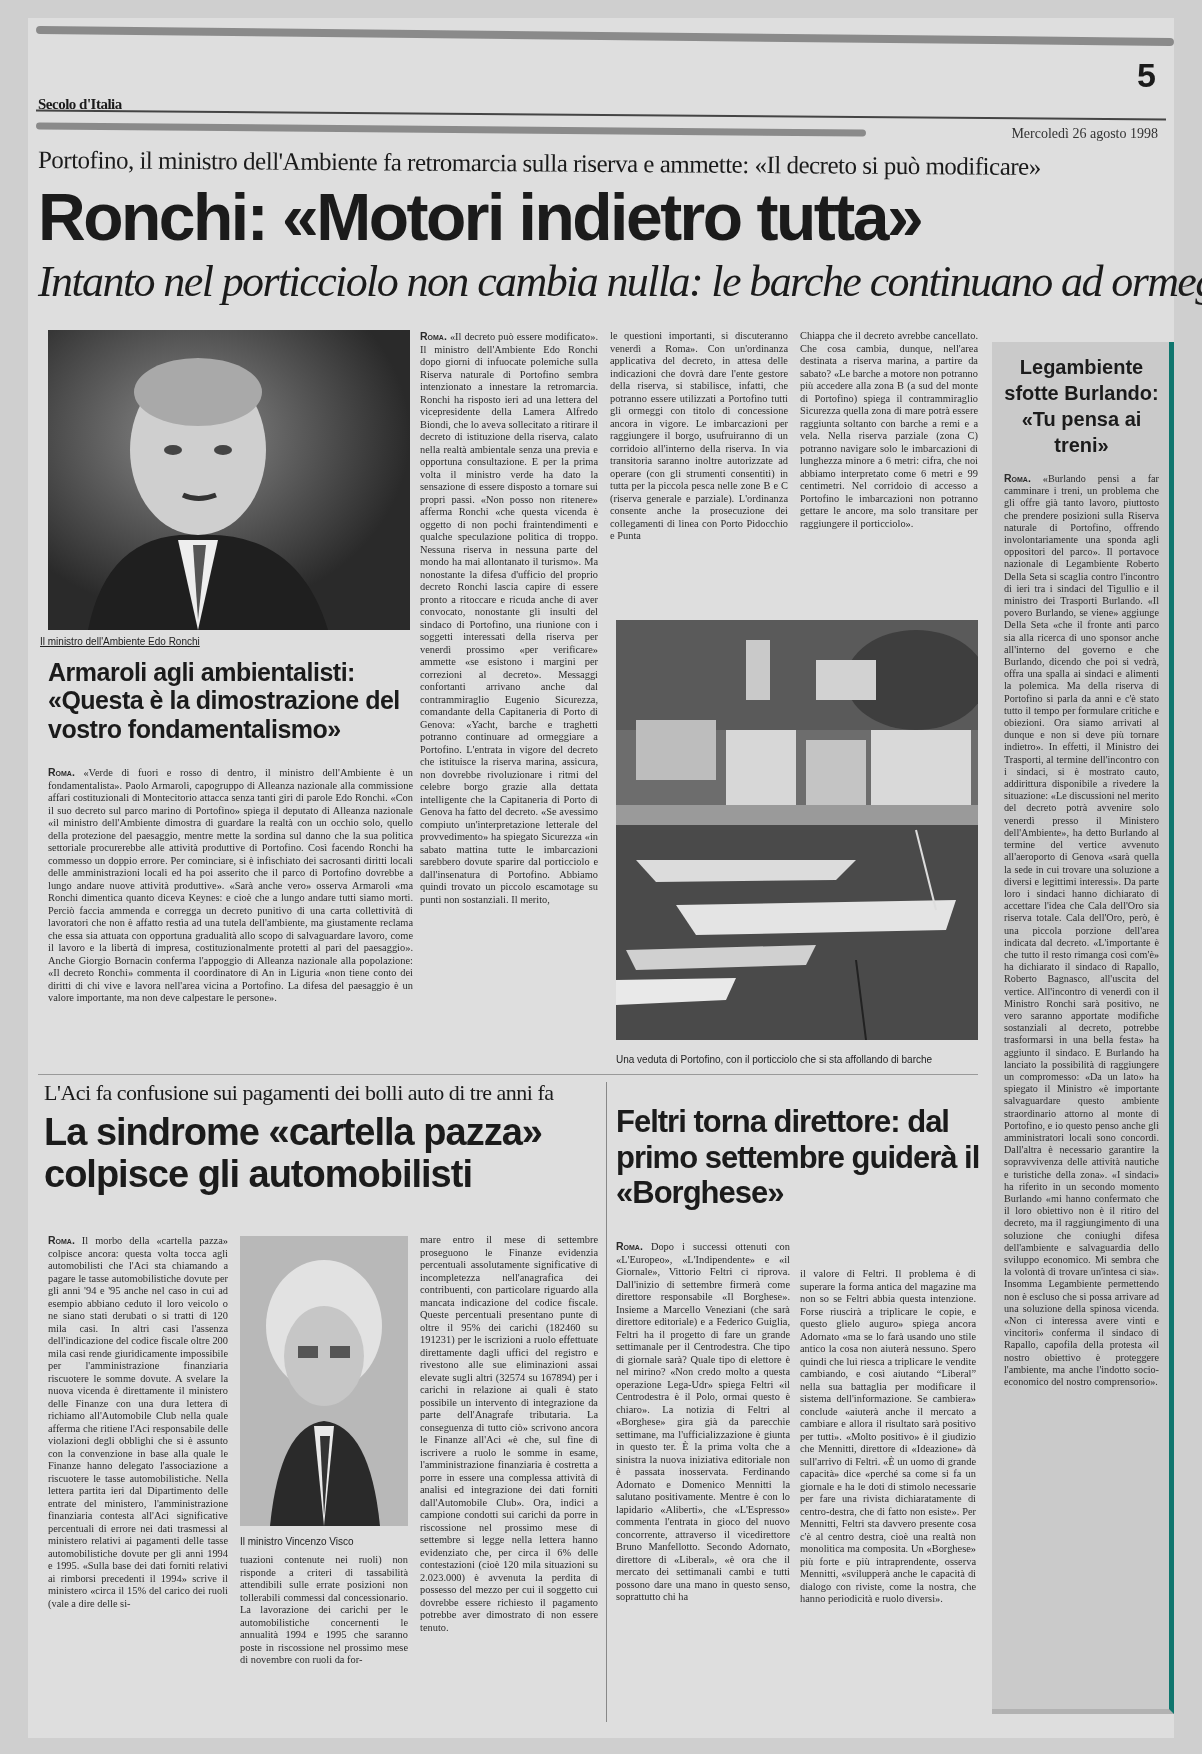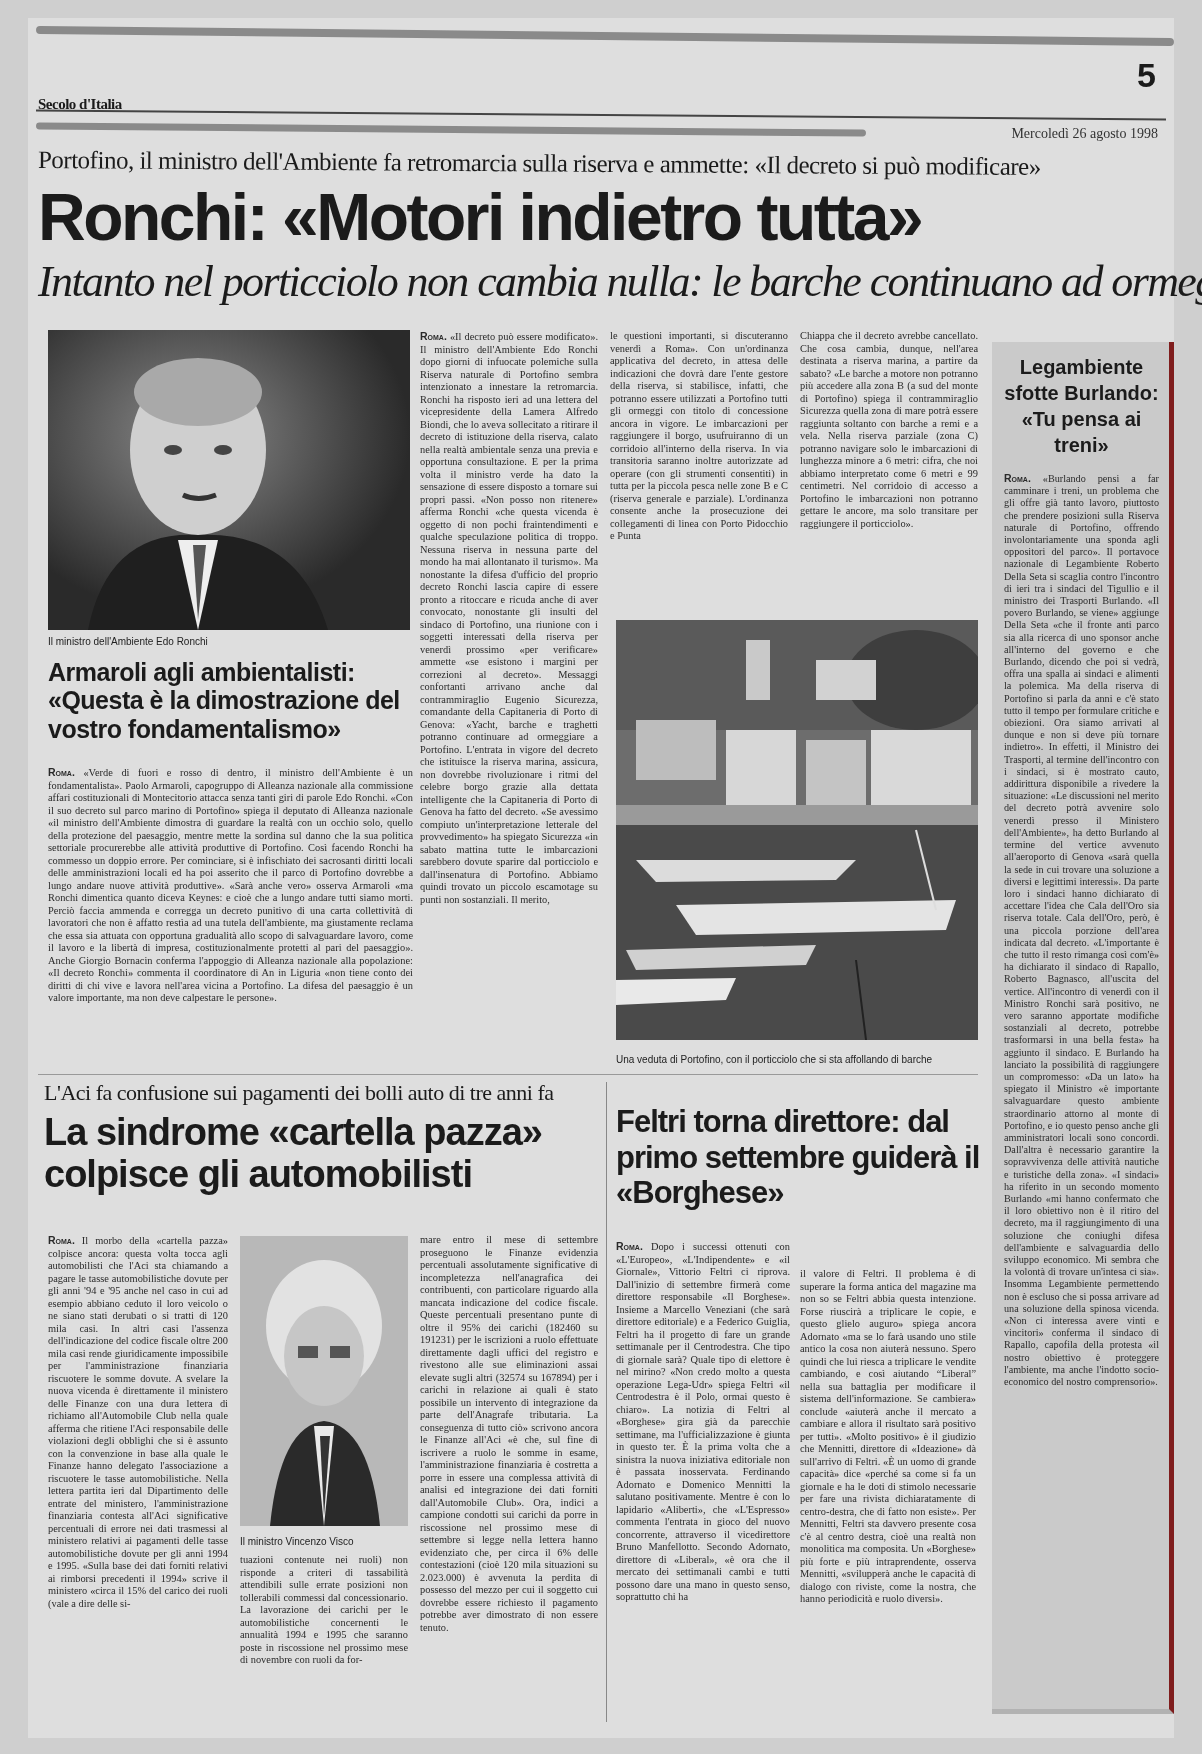--- a/index.html
+++ b/index.html
@@ -18,21 +18,21 @@
   
   .kicker{font-size:25px;letter-spacing:-0.5px}
   .h-main{font-family:"Liberation Sans",sans-serif;font-weight:bold;font-size:66px;letter-spacing:-2.5px;line-height:1}
   .h-sub{font-style:italic;font-size:44px;letter-spacing:-1px}
   .h-sec{font-family:"Liberation Sans",sans-serif;font-weight:bold;font-size:25px;line-height:1.13;letter-spacing:-0.5px}
   .h-big{font-family:"Liberation Sans",sans-serif;font-weight:bold;font-size:38px;line-height:1.1;letter-spacing:-1px}
   .body{font-size:10.4px;line-height:12.5px;text-align:justify;color:#2a2a2a;overflow:hidden;hyphens:auto}
   .body .roma{font-family:"Liberation Sans",sans-serif;font-weight:bold;font-variant:small-caps;font-size:10.5px}
   .caption{font-family:"Liberation Sans",sans-serif;font-size:10px;color:#222}
   .photo{position:absolute;overflow:hidden}
-  .sidebar{position:absolute;background:#cacaca;border-right:5px solid #7f1d1d;border-bottom:5px solid #b2b2b2}
+  .sidebar{position:absolute;background:#cacaca;border-right:5px solid #0f766e;border-bottom:5px solid #b2b2b2}
   .side-title{font-family:"Liberation Sans",sans-serif;font-weight:bold;font-size:20px;text-align:center;line-height:26px}
   .vrule{position:absolute;width:1px;background:#888}
 </style>
 </head>
 <body>
 
 <div class="page">
 
   <div class="band" style="top:14px;transform:rotate(0.6deg);"></div>
   <div class="pagenum">5</div>
@@ -58,21 +58,21 @@
       <ellipse cx="150" cy="120" rx="68" ry="85" fill="#cfcfcf"></ellipse>
       <ellipse cx="150" cy="62" rx="64" ry="34" fill="#a9a9a9"></ellipse>
       <ellipse cx="125" cy="120" rx="9" ry="5" fill="#444"></ellipse>
       <ellipse cx="175" cy="120" rx="9" ry="5" fill="#444"></ellipse>
       <path d="M135 165 Q150 172 168 165" stroke="#333" stroke-width="5" fill="none"></path>
       <path d="M40 300 Q60 200 150 205 Q250 200 280 300 Z" fill="#1f1f1f"></path>
       <path d="M130 210 L150 300 L170 210 Z" fill="#eee"></path>
       <path d="M145 215 L150 290 L158 215 Z" fill="#555"></path>
     </svg>
   </div>
-  <div class="abs caption" style="left:20px;top:618px;">Il ministro dell'Ambiente Edo Ronchi</div>
+  <div class="abs caption" style="left:12px;top:618px;text-decoration:underline;">Il ministro dell'Ambiente Edo Ronchi</div>
 
   <div class="abs h-sec" style="left:20px;top:640px;width:370px;">Armaroli agli ambientalisti: «Questa è la dimostrazione del vostro fondamentalismo»</div>
   <div class="abs body" style="left:20px;top:748px;width:365px;height:292px;">
     <span class="roma">Roma.</span>
     <span>«Verde di fuori e rosso di dentro, il ministro dell'Ambiente è un fondamentalista». Paolo Armaroli, capogruppo di Alleanza nazionale alla commissione affari costituzionali di Montecitorio attacca senza tanti giri di parole Edo Ronchi. «Con il suo decreto sul parco marino di Portofino» spiega il deputato di Alleanza nazionale «il ministro dell'Ambiente dimostra di guardare la realtà con un occhio solo, quello della protezione del paesaggio, mentre mette la sordina sul danno che la sua politica settoriale procurerebbe alle attività produttive di Portofino. Così facendo Ronchi ha commesso un doppio errore. Per cominciare, si è infischiato dei sacrosanti diritti locali delle amministrazioni locali ed ha poi asserito che il parco di Portofino dovrebbe a lungo andare nuove attività produttive». «Sarà anche vero» osserva Armaroli «ma Ronchi dimentica quanto diceva Keynes: e cioè che a lungo andare tutti siamo morti. Perciò faccia ammenda e corregga un decreto punitivo di una carta collettività di lavoratori che non è affatto restìa ad una tutela dell'ambiente, ma giustamente reclama che essa sia attuata con opportuna gradualità allo scopo di salvaguardare lavoro, come il lavoro e la libertà di impresa, costituzionalmente protetti al pari del paesaggio». Anche Giorgio Bornacin conferma l'appoggio di Alleanza nazionale alla popolazione: «Il decreto Ronchi» commenta il coordinatore di An in Liguria «non tiene conto dei diritti di chi vive e lavora nell'area vicina a Portofino. La difesa del paesaggio è un valore importante, ma non deve calpestare le persone».</span>
   </div>
 
   <div class="abs body" style="left:392px;top:312px;width:178px;height:728px;">
     <span class="roma">Roma.</span>
     <span>«Il decreto può essere modificato». Il ministro dell'Ambiente Edo Ronchi dopo giorni di infuocate polemiche sulla Riserva naturale di Portofino sembra intenzionato a innestare la retromarcia. Ronchi ha risposto ieri ad una lettera del vicepresidente della Lamera Alfredo Biondi, che lo aveva sollecitato a ritirare il decreto di istituzione della riserva, calato nella realtà ambientale senza una previa e opportuna consultazione. E per la prima volta il ministro verde ha dato la sensazione di essere disposto a tornare sui propri passi. «Non posso non ritenere» afferma Ronchi «che questa vicenda è oggetto di non pochi fraintendimenti e qualche speculazione politica di troppo. Nessuna riserva in nessuna parte del mondo ha mai allontanato il turismo». Ma nonostante la difesa d'ufficio del proprio decreto Ronchi lascia capire di essere pronto a ritoccare e ricuda anche di aver convocato, nonostante gli insulti del sindaco di Portofino, una riunione con i soggetti interessati della riserva per venerdì prossimo «per verificare» ammette «se esistono i margini per correzioni al decreto». Messaggi confortanti arrivano anche dal contrammiraglio Eugenio Sicurezza, comandante della Capitaneria di Porto di Genova: «Yacht, barche e traghetti potranno continuare ad ormeggiare a Portofino. L'entrata in vigore del decreto che istituisce la riserva marina, assicura, non dovrebbe rivoluzionare i ritmi del celebre borgo grazie alla dettata intelligente che la Capitaneria di Porto di Genova ha fatto del decreto. «Se avessimo compiuto un'interpretazione letterale del provvedimento» ha spiegato Sicurezza «in sabato mattina tutte le imbarcazioni sarebbero dovute sparire dal porticciolo e dall'insenatura di Portofino. Abbiamo quindi trovato un piccolo escamotage su punti non sostanziali. Il merito,</span>

